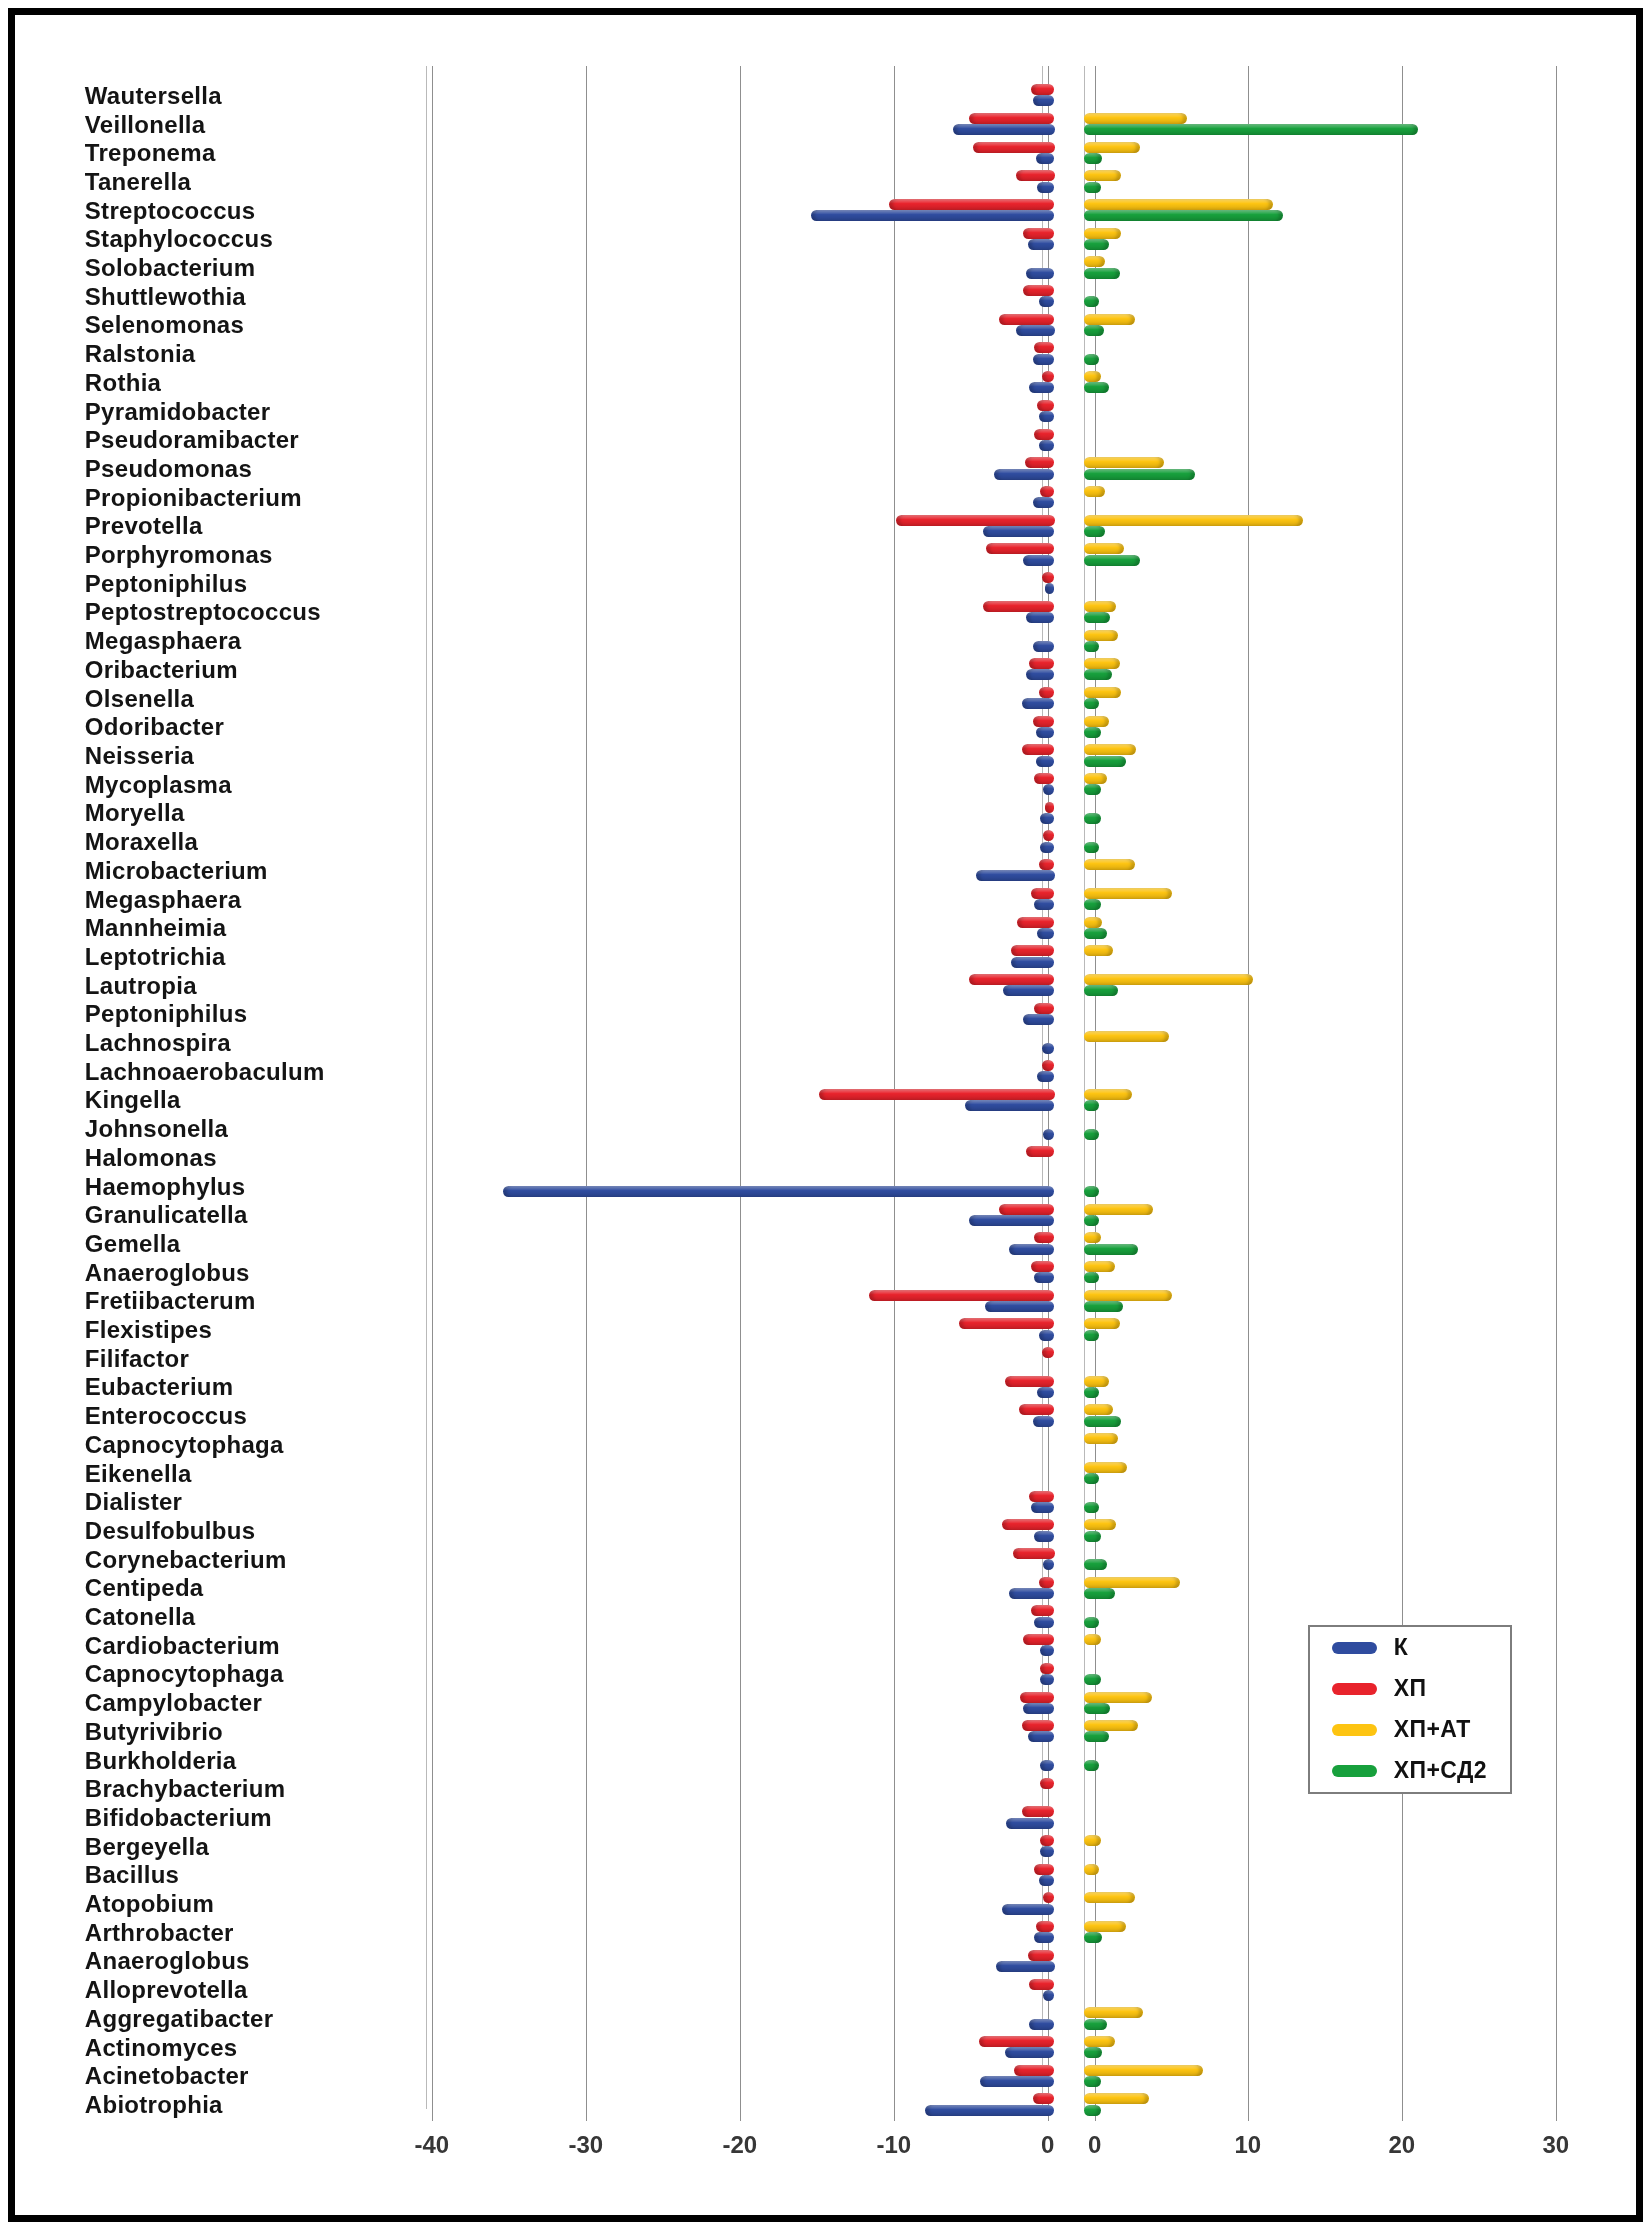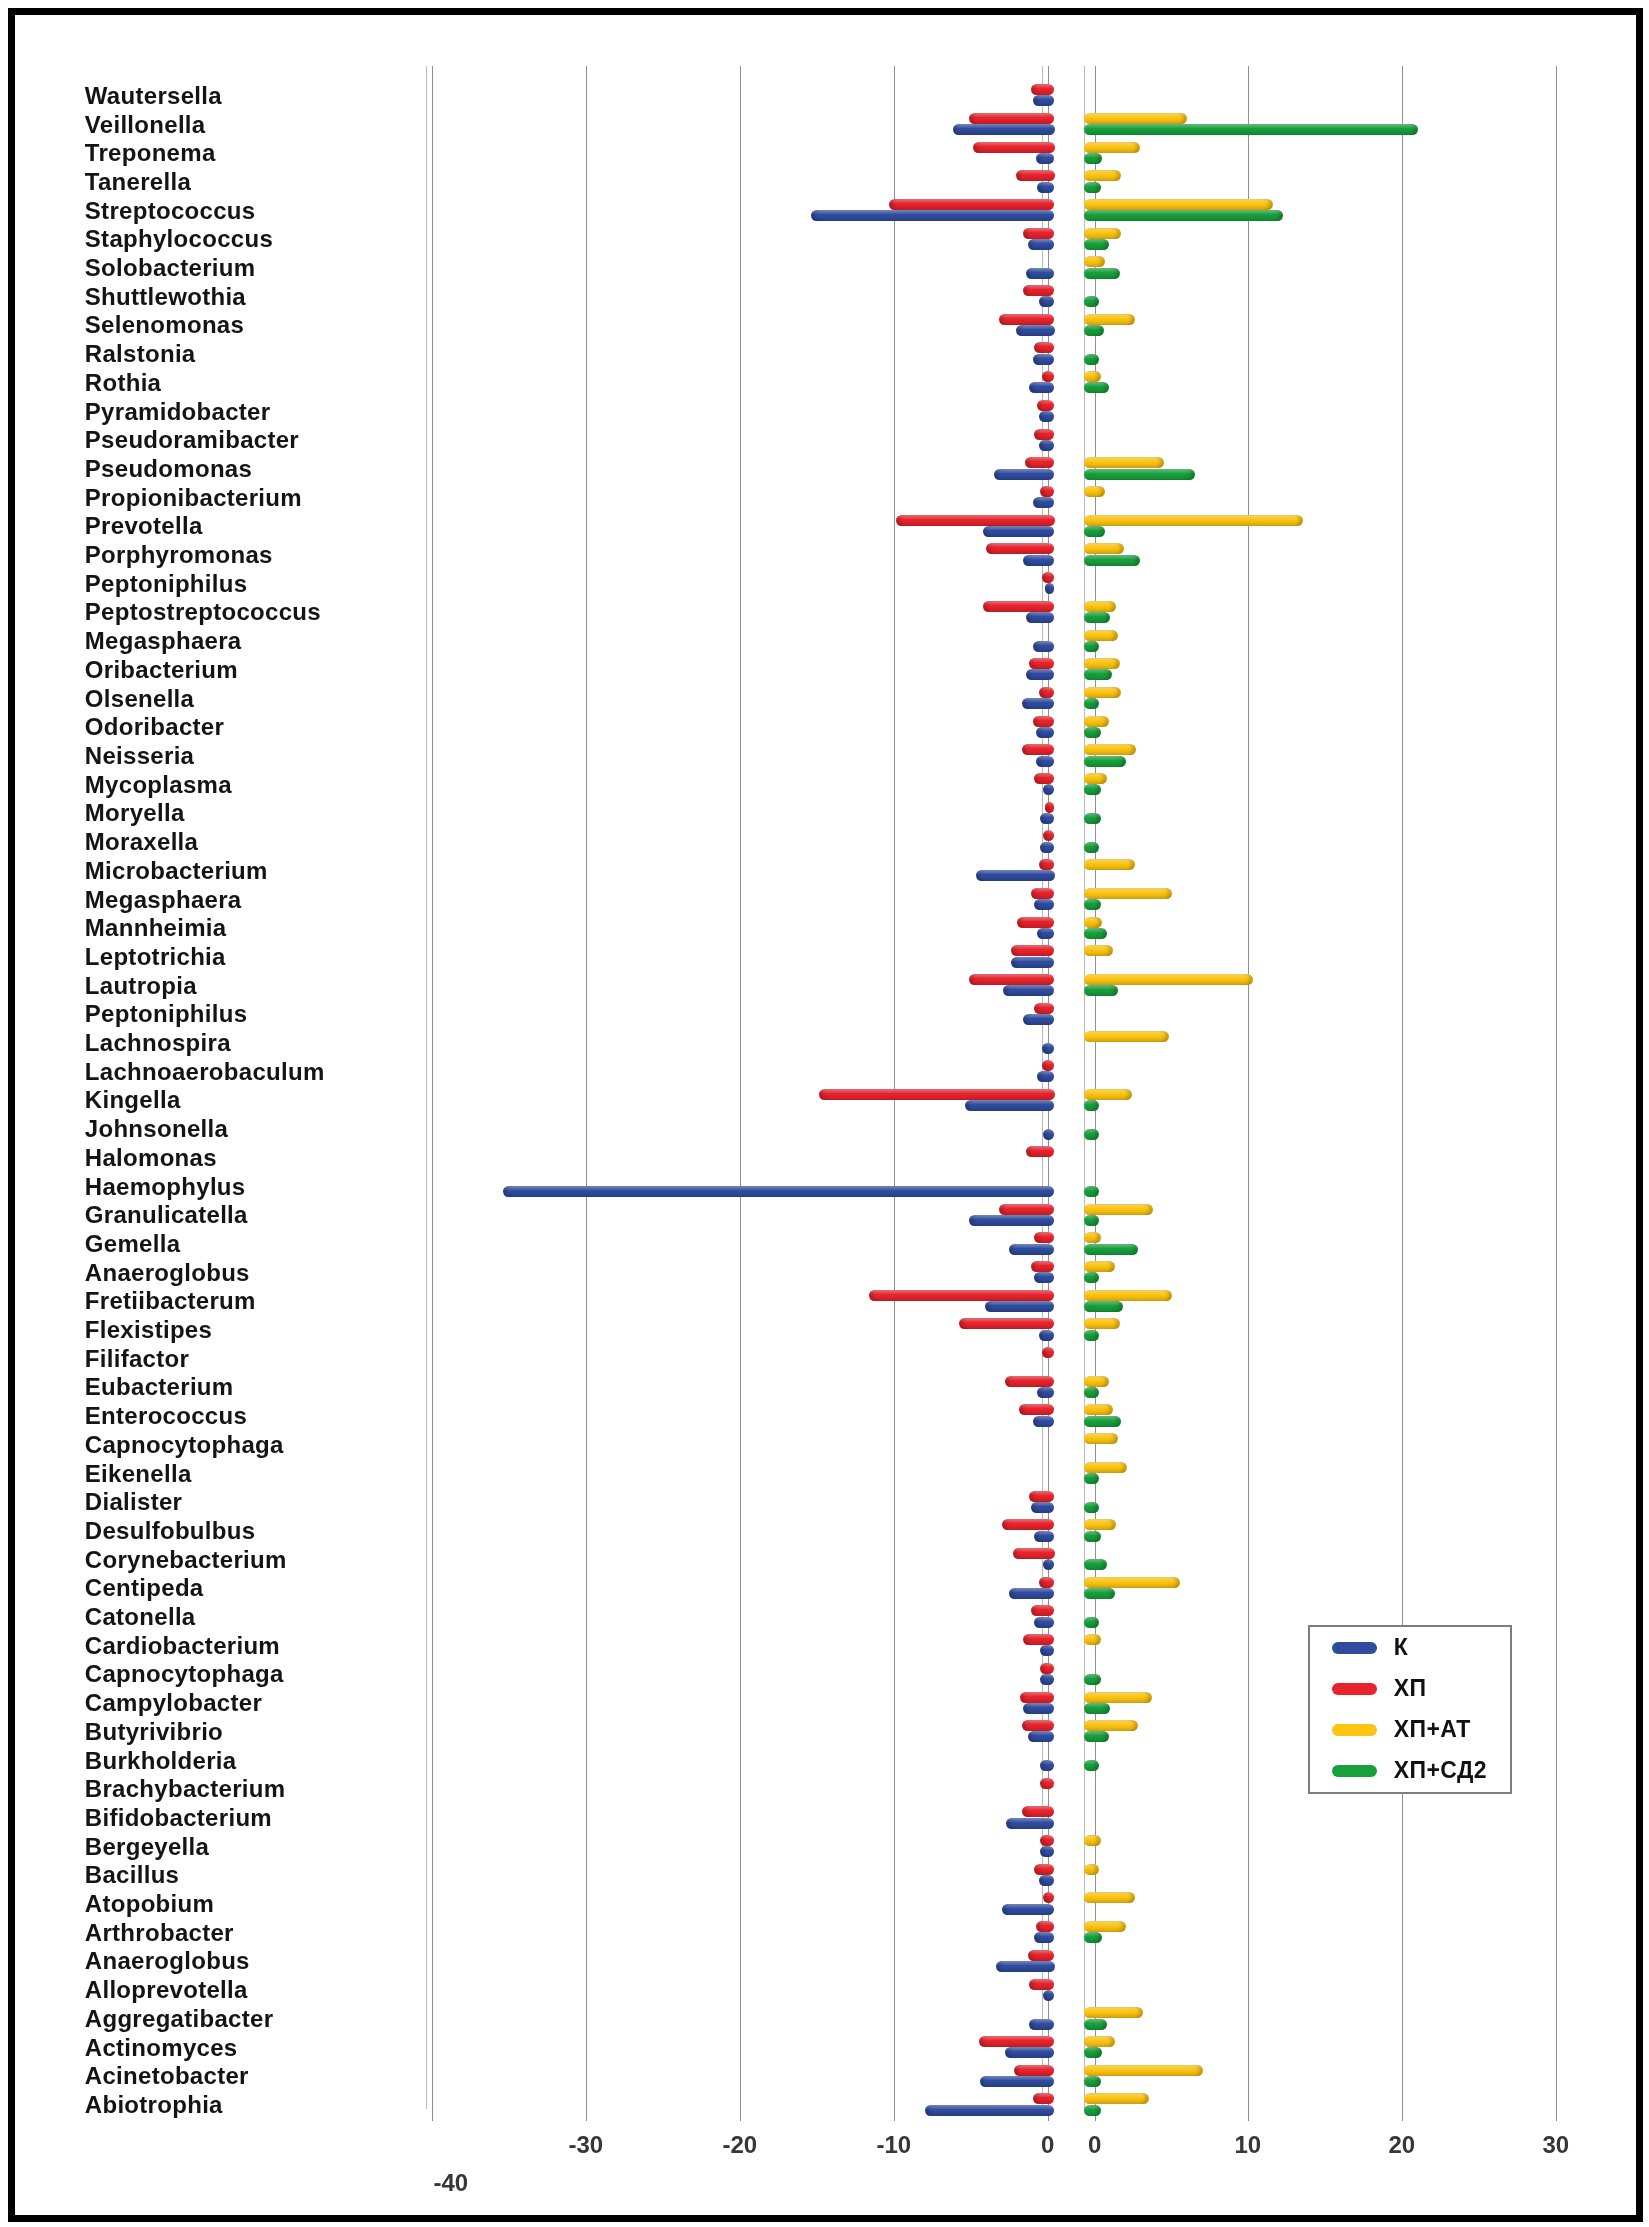--- a/index.html
+++ b/index.html
@@ -22,21 +22,21 @@
   .legend-swatch{width:45px;height:11.7px;border-radius:6.2px;flex:0 0 auto;}
   .legend-label{font-size:23px;font-weight:bold;color:#111111;letter-spacing:0.4px;}
 </style>
 </head>
 <body>
 
 <div id="frame">
   <div id="plot">
       <div class="gridline" style="left: 417px; top: 51px; height: 2043px;"></div>
       <div class="tickmark" style="left: 417px; top: 2094px;"></div>
-      <div class="tick-label" style="left: 436px; top: 2116px; margin-top: 38px;">-40</div>
+      <div class="tick-label" style="left: 417px; top: 2116px;">-40</div>
       <div class="gridline" style="left: 571px; top: 51px; height: 2043px;"></div>
       <div class="tickmark" style="left: 571px; top: 2094px;"></div>
       <div class="tick-label" style="left: 571px; top: 2116px;">-30</div>
       <div class="gridline" style="left: 725px; top: 51px; height: 2043px;"></div>
       <div class="tickmark" style="left: 725px; top: 2094px;"></div>
       <div class="tick-label" style="left: 725px; top: 2116px;">-20</div>
       <div class="gridline" style="left: 879px; top: 51px; height: 2043px;"></div>
       <div class="tickmark" style="left: 879px; top: 2094px;"></div>
       <div class="tick-label" style="left: 879px; top: 2116px;">-10</div>
       <div class="gridline" style="left: 1033px; top: 51px; height: 2043px;"></div>

